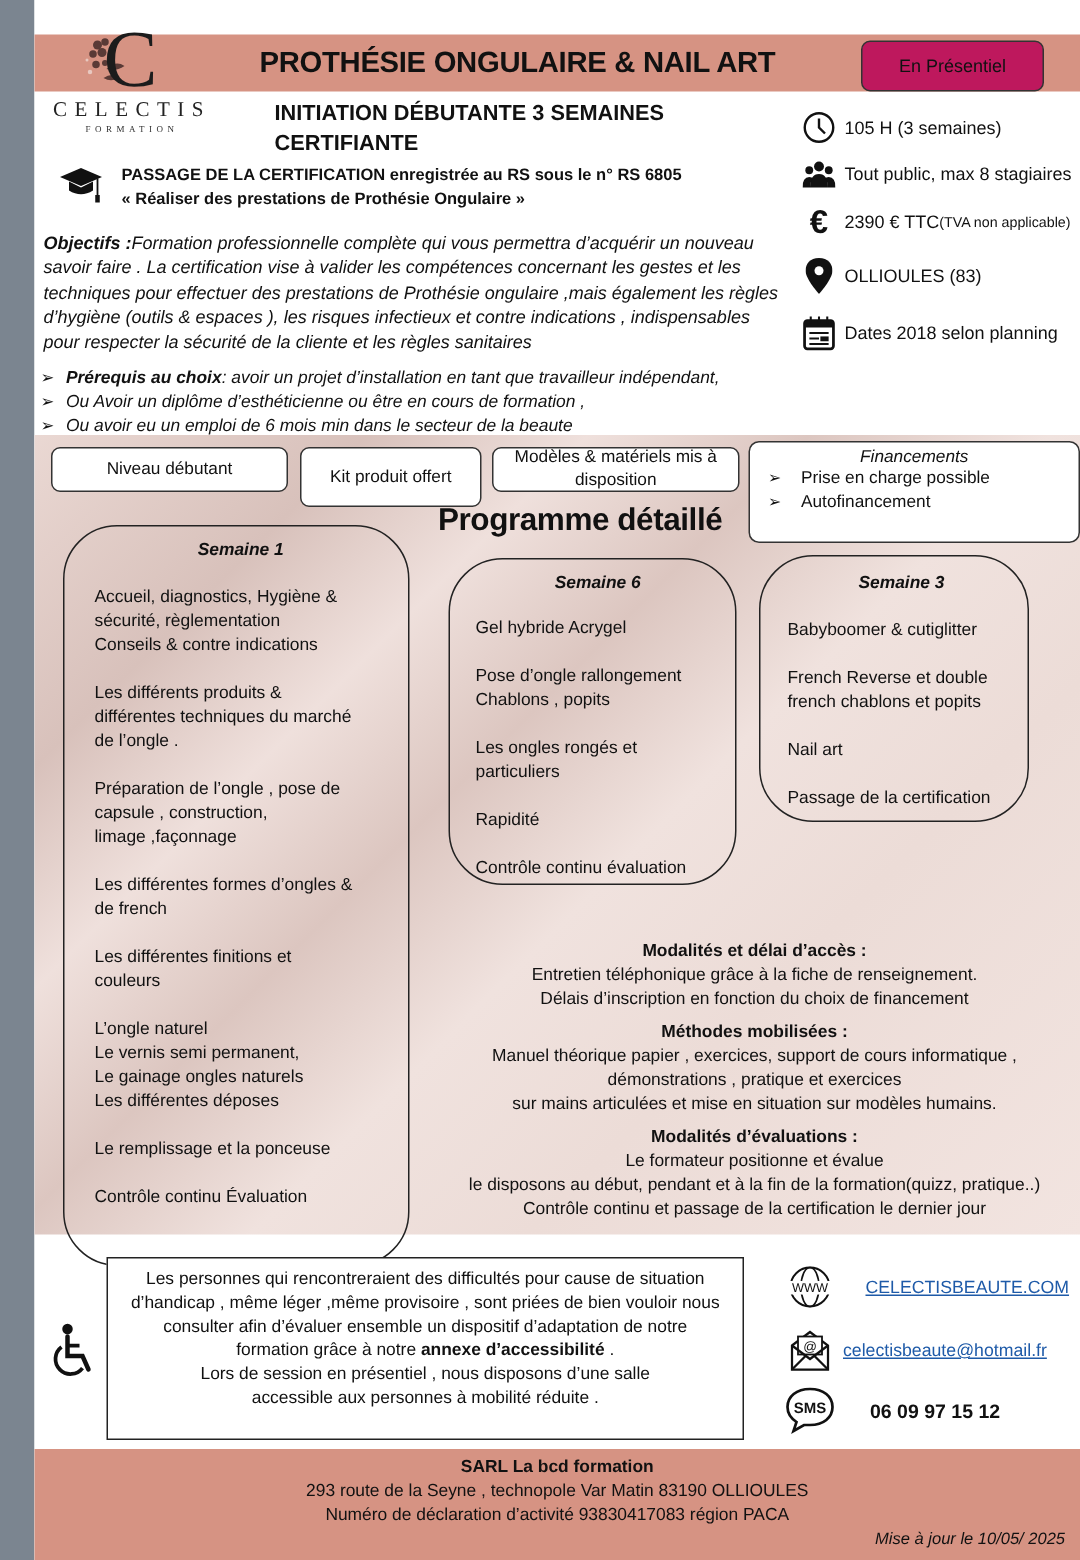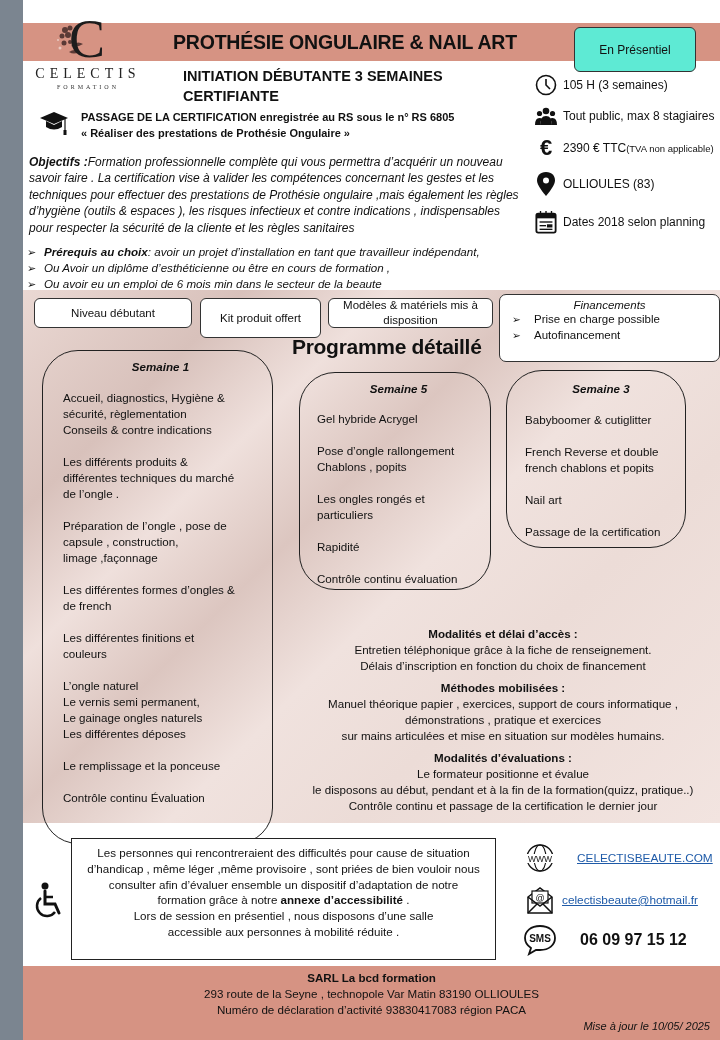--- a/index.html
+++ b/index.html
@@ -3,21 +3,21 @@
 <meta charset="utf-8">
 <style>
   * { box-sizing: border-box; margin: 0; padding: 0; }
   html, body { width: 720px; height: 1040px; overflow: hidden; }
   body { font-family: "Liberation Sans", sans-serif; color: #111; background: #fff; position: relative; }
   .left-strip { position: absolute; left: 0; top: 0; width: 23px; height: 1040px; background: #7b8590; }
   .page { position: absolute; left: 23px; top: 0; width: 697px; height: 1040px; background: #fff; }
 
   .title-band { position: absolute; left: 0; top: 23px; width: 697px; height: 38px; background: #d69383; }
   .main-title { position: absolute; left: 150px; top: 31px; font-size: 19.5px; font-weight: bold; letter-spacing: -0.2px; }
-  .presentiel { position: absolute; left: 551px; top: 27px; width: 122px; height: 45px; border: 1px solid #333; border-radius: 6px; background: #5eead4; font-size: 12px; display: flex; align-items: center; justify-content: center; }
+  .presentiel { position: absolute; left: 551px; top: 27px; width: 122px; height: 34px; border: 1px solid #333; border-radius: 6px; background: #be185d; font-size: 12px; display: flex; align-items: center; justify-content: center; }
 
   .logo { position: absolute; left: 6px; top: 10px; width: 118px; height: 82px; }
   .logo .c-letter { position: absolute; left: 40px; top: 2px; font-family: "Liberation Serif", serif; font-size: 54px; line-height: 54px; color: #1c1c1c; }
   .logo .flowers { position: absolute; left: 26px; top: 12px; width: 34px; height: 40px; }
   .logo .brand { position: absolute; left: 0; top: 56px; width: 118px; text-align: center; font-family: "Liberation Serif", serif; font-size: 14px; letter-spacing: 5px; color: #222; }
   .logo .sub { position: absolute; left: 0; top: 74px; width: 118px; text-align: center; font-family: "Liberation Serif", serif; font-size: 6px; letter-spacing: 3px; color: #333; }
 
   .subtitle { position: absolute; left: 160px; top: 66px; width: 330px; font-size: 14.5px; font-weight: bold; line-height: 20px; }
 
   .cert { position: absolute; left: 16px; top: 110px; width: 470px; }
@@ -54,21 +54,21 @@
   .modal .mh { font-weight: bold; }
   .modal .gap { height: 6px; }
 
   .access-icon { position: absolute; left: 10px; top: 882px; width: 32px; height: 38px; }
   .access-box { position: absolute; left: 48px; top: 838px; width: 425px; height: 122px; border: 1px solid #222; background: #fff; text-align: center; font-size: 11.6px; line-height: 15.8px; padding-top: 6px; }
 
   .contact { position: absolute; left: 500px; top: 840px; width: 197px; }
   .contact-row { position: absolute; left: 0; display: flex; align-items: center; white-space: nowrap; }
   .contact-row .ic { width: 34px; height: 32px; display: flex; align-items: center; justify-content: center; }
   .link { color: #1e5aa8; text-decoration: underline; font-size: 11.8px; }
-  .phone { font-weight: bold; font-size: 16px; }
+  .phone { font-weight: bold; font-size: 13px; }
 
   .footer { position: absolute; left: 0; top: 966px; width: 697px; height: 74px; background: #d69383; font-size: 11.6px; line-height: 16px; text-align: center; }
   .footer .f1 { font-weight: bold; margin-top: 4px; }
   .footer .update { position: absolute; right: 10px; top: 52px; font-style: italic; font-size: 11px; }
 </style>
 </head>
 <body>
 
 <div class="left-strip"></div>
 
@@ -223,21 +223,21 @@
 Le vernis semi permanent,
 Le gainage ongles naturels
 Les différentes déposes</div>
       <div style="height:16px"></div>
       <div class="item">Le remplissage et la ponceuse</div>
       <div style="height:16px"></div>
       <div class="item">Contrôle continu Évaluation</div>
     </div>
 
     <div class="week" style="left:276px;top:82px;width:192px;height:218px;padding:8px 10px 0 17px;">
-      <div class="wtitle">Semaine 5</div>
+      <div class="wtitle">Semaine 6</div>
       <div style="height:14px"></div>
       <div class="item">Gel hybride Acrygel</div>
       <div style="height:16px"></div>
       <div class="item">Pose d’ongle rallongement
 Chablons , popits</div>
       <div style="height:16px"></div>
       <div class="item">Les ongles rongés  et
 particuliers</div>
       <div style="height:16px"></div>
       <div class="item">Rapidité</div>

